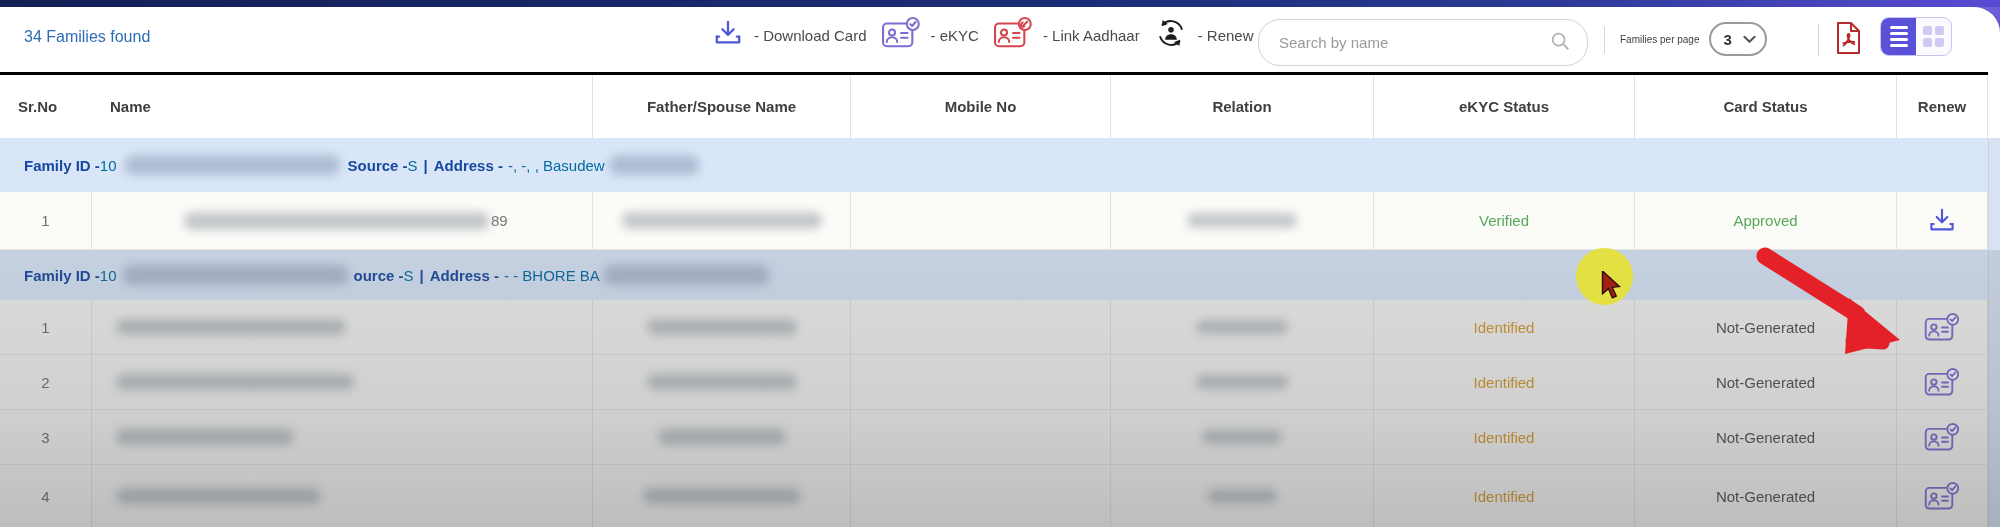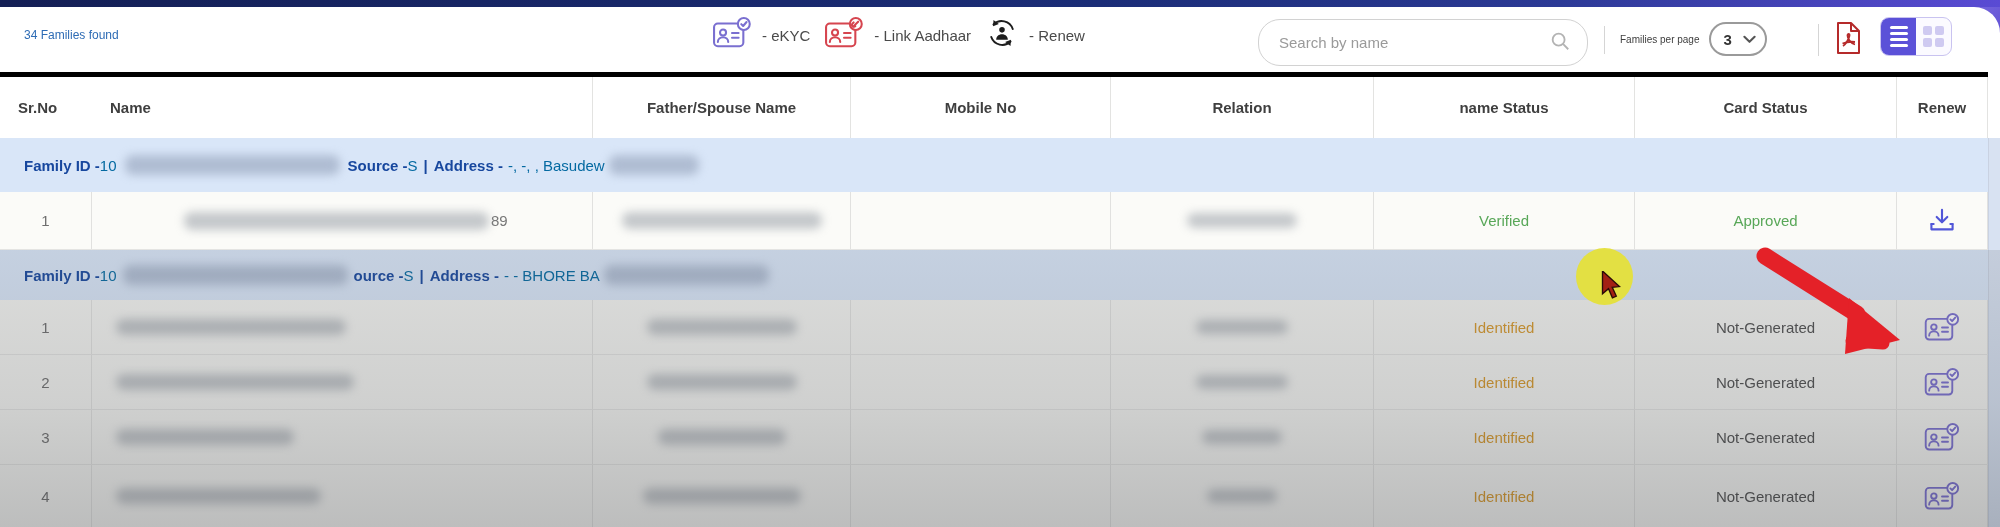--- a/index.html
+++ b/index.html
@@ -12,21 +12,21 @@
   .corner-bg { position:absolute; top:0; right:0; width:70px; height:52px;
     background:linear-gradient(135deg,#8a7ae0,#5a4bd4); z-index:0; }
   .card-bg { position:absolute; top:7px; left:0; right:0; bottom:0;
     background:#fff; border-top-right-radius:26px; z-index:1; }
   .topbar { position:absolute; top:0; left:0; width:100%; height:7px; z-index:3;
     background:linear-gradient(90deg,#141f55 0%,#1b2d77 55%,#2c3a96 78%,#5a4bd4 100%); }
 
   .layer { position:absolute; z-index:2; }
 
   
-  .families-found { left:24px; top:28px; font-size:12px; color:#2e6cb5; }
+  .families-found { left:24px; top:28px; font-size:16px; color:#2e6cb5; }
   .legend { left:712px; top:16px; display:flex; align-items:center; gap:14px; }
   .legend .litem { display:flex; align-items:center; gap:10px; }
   .legend .ltext { font-size:15px; color:#4a4a4a; white-space:nowrap; }
   .ic-download { color:#5156d8; }
   .ic-ekyc { color:#7a6fd0; }
   .ic-link { color:#d6454f; }
   .ic-renew { color:#1d1d1d; }
 
   .search-wrap { left:1258px; top:19px; width:330px; height:47px;
     border:1.5px solid #d2d2d2; border-radius:22px; background:#fff;
@@ -51,21 +51,21 @@
   .tg-list { width:36px; background:#5b51d8; display:flex; flex-direction:column;
     align-items:center; justify-content:center; gap:3px; cursor:pointer; }
   .tg-list i { display:block; width:18px; height:3px; background:#fff; border-radius:1.5px; }
   .tg-grid { width:36px; display:grid; grid-template-columns:9px 9px; grid-template-rows:9px 9px;
     gap:3px; align-content:center; justify-content:center; cursor:pointer; }
   .tg-grid i { background:#cfcaf1; border-radius:2px; }
 
   
   .grid-row { display:grid; grid-template-columns:92px 501px 258px 260px 263px 261px 262px 91px;
     width:1988px; left:0; }
-  .thead { top:72px; height:66px; background:#fff; border-top:5px solid #000000; }
+  .thead { top:72px; height:66px; background:#fff; border-top:3px solid #000000; }
   .hcell { display:flex; align-items:center; justify-content:center; font-size:15px;
     font-weight:700; color:#3f3f3f; border-right:1px solid #e3e3e1; }
   .hcell.left { justify-content:flex-start; padding-left:18px; }
   .thead .hcell:first-child { border-right:none; }
 
   .band { top:0; height:54px; background:#d9e6f8; display:flex; align-items:center;
     padding-left:24px; font-size:15px; white-space:nowrap; }
   .band .fl { font-weight:700; color:#17479e; }
   .band .fv { color:#0369a1; }
   .band .sep { color:#17479e; padding:0 6px; font-weight:700; }
@@ -164,20 +164,27 @@
 </svg>
 
 <div class="corner-bg"></div>
 <div class="card-bg"></div>
 <div class="topbar"></div>
 
 <div class="layer families-found">34 Families found</div>
 
 <div class="layer legend">
   <div class="litem">
+    <span class="ic-download">
+      <svg width="32" height="28">
+          <use href="#sym-download"></use>
+        </svg></span>
+    <span class="ltext">- Download Card</span>
+  </div>
+  <div class="litem">
     <span class="ic-ekyc">
       <svg width="40" height="34">
           <use href="#sym-card-check"></use>
         </svg></span>
     <span class="ltext">- eKYC</span>
   </div>
   <div class="litem">
     <span class="ic-link">
       <svg width="40" height="34">
           <use href="#sym-card-link"></use>
@@ -236,21 +243,21 @@
       <i></i>
     </div>
 </div>
 
 <div class="layer grid-row thead">
   <div class="hcell left">Sr.No</div>
   <div class="hcell left">Name</div>
   <div class="hcell">Father/Spouse Name</div>
   <div class="hcell">Mobile No</div>
   <div class="hcell">Relation</div>
-  <div class="hcell">name Status</div>
+  <div class="hcell">eKYC Status</div>
   <div class="hcell">Card Status</div>
   <div class="hcell">Renew</div>
 </div>
 
 <div class="layer band" style="top:138px; left:0; width:2000px;">
   <span class="fl">Family ID - </span>
   <span class="fv">10</span>
   <span class="redact" style="width:215px;height:20px;margin:0 8px"></span>
   <span class="fl">Source - </span>
   <span class="fv">S</span>

